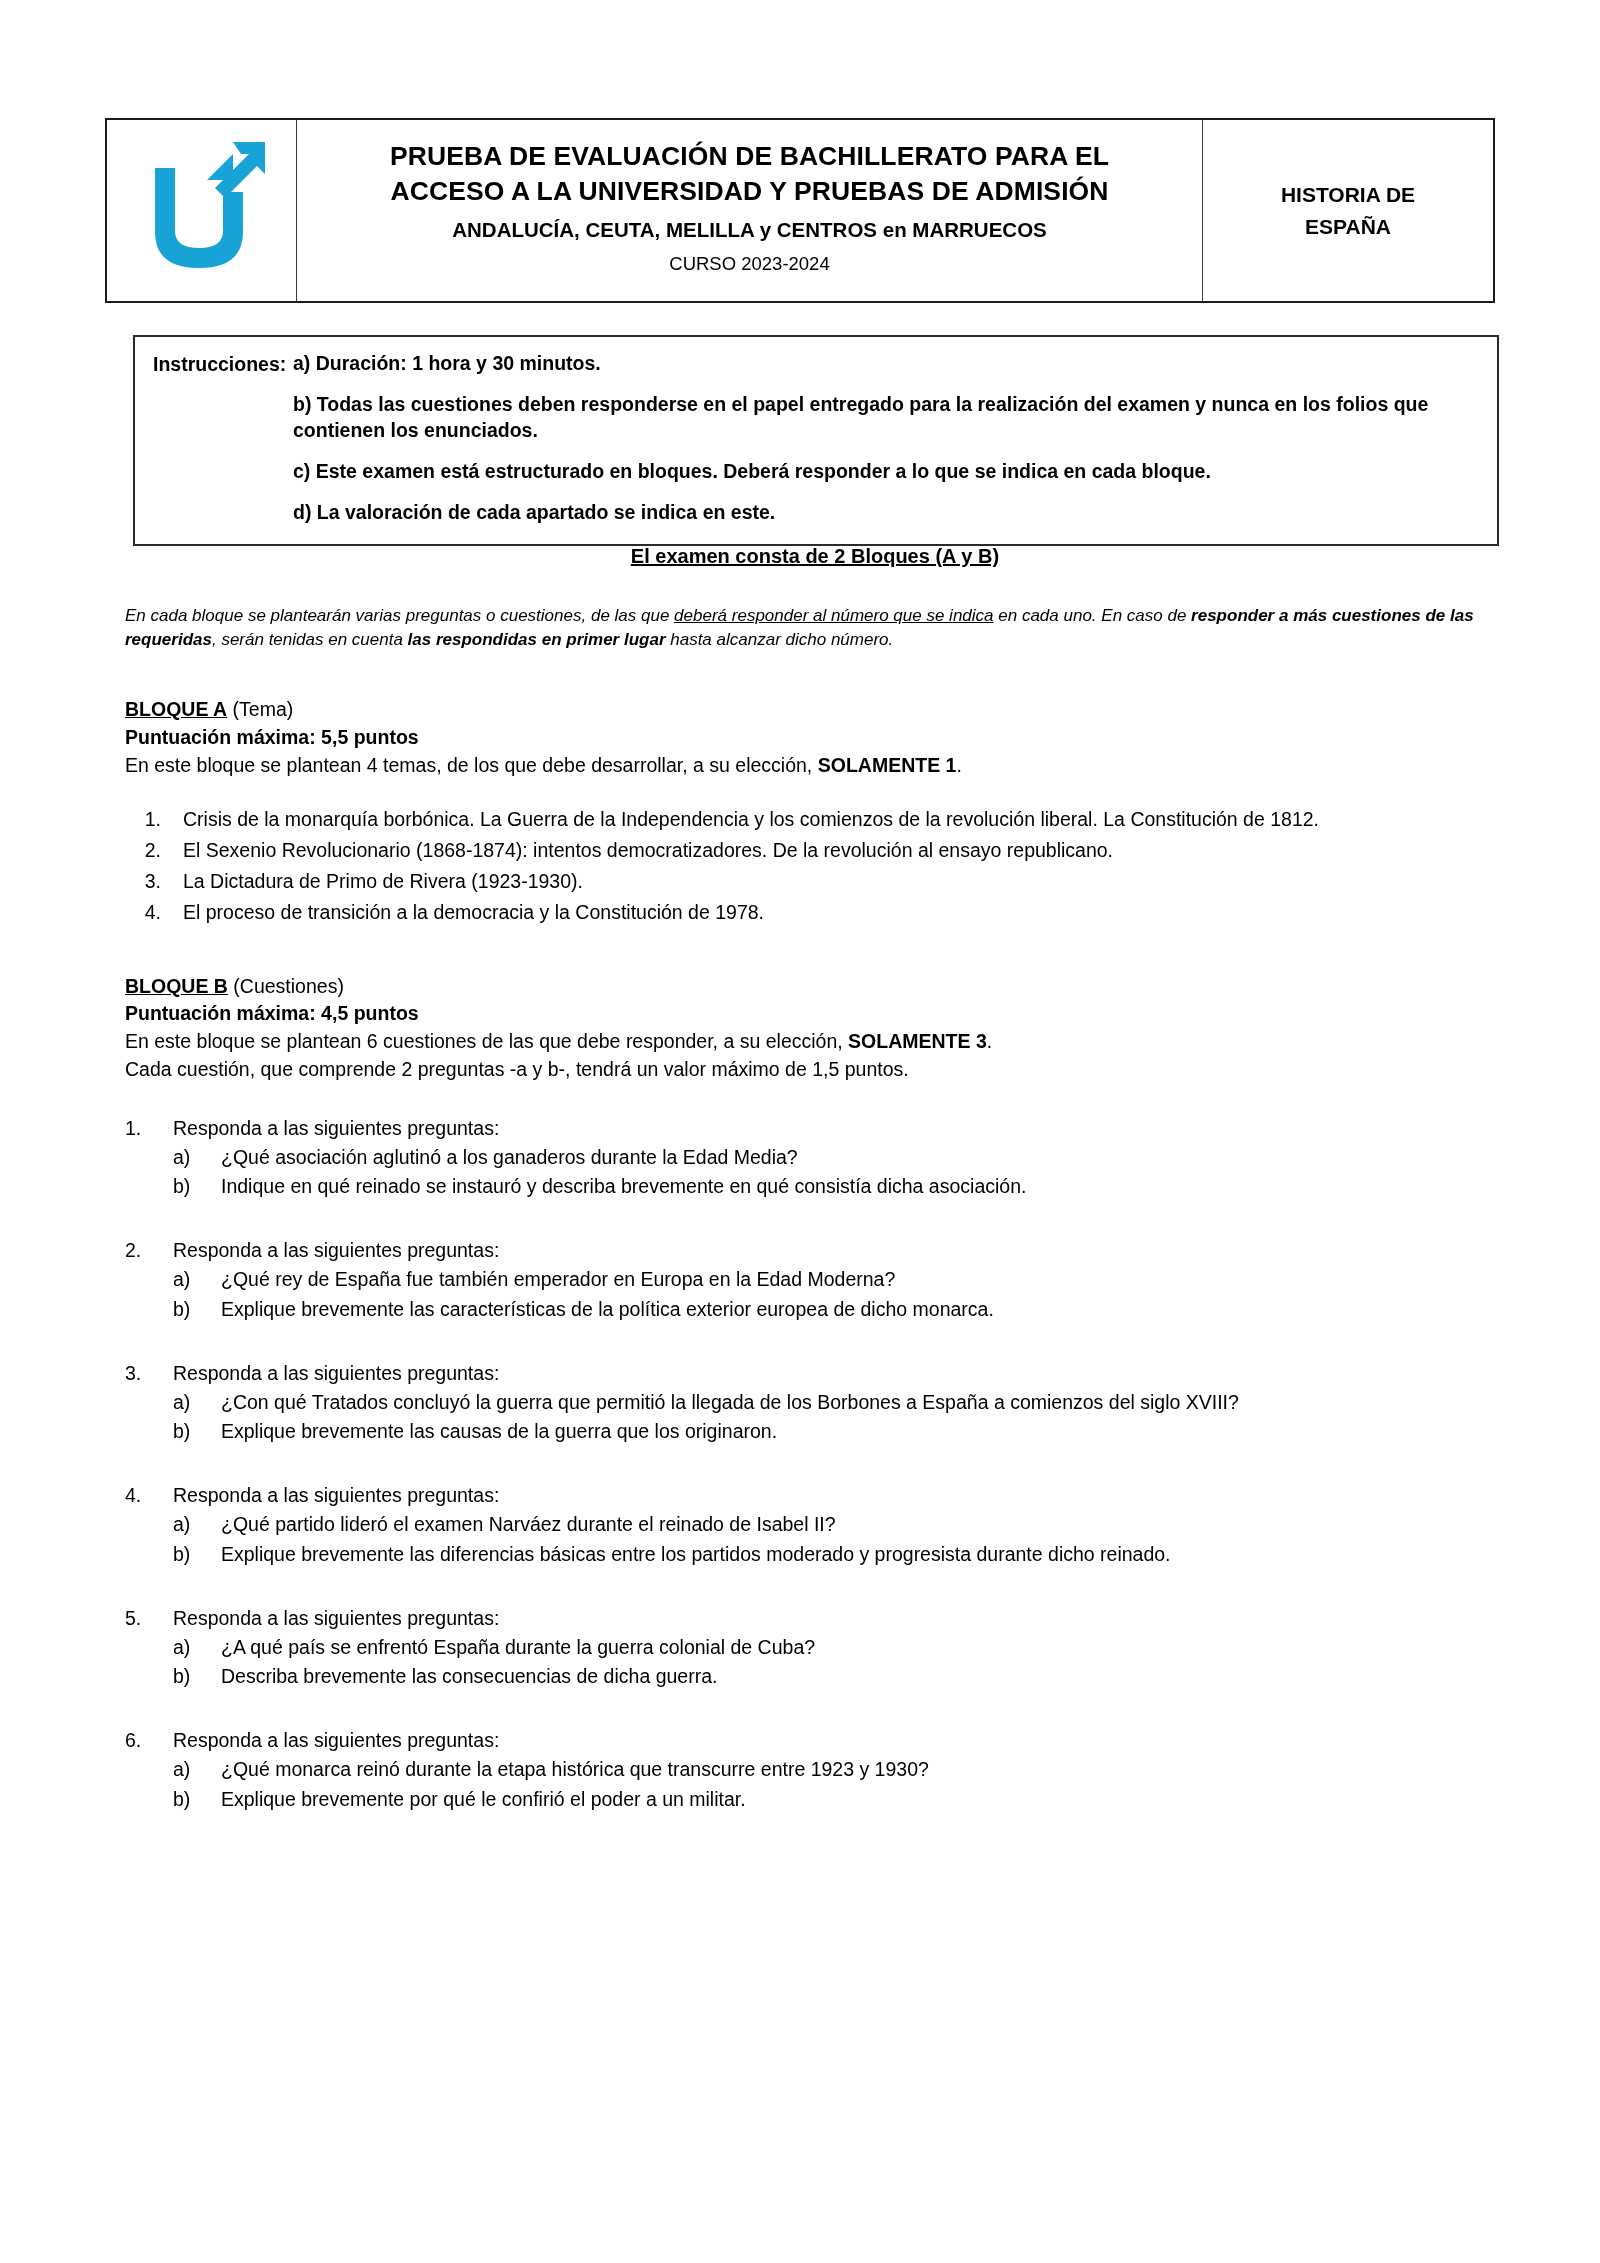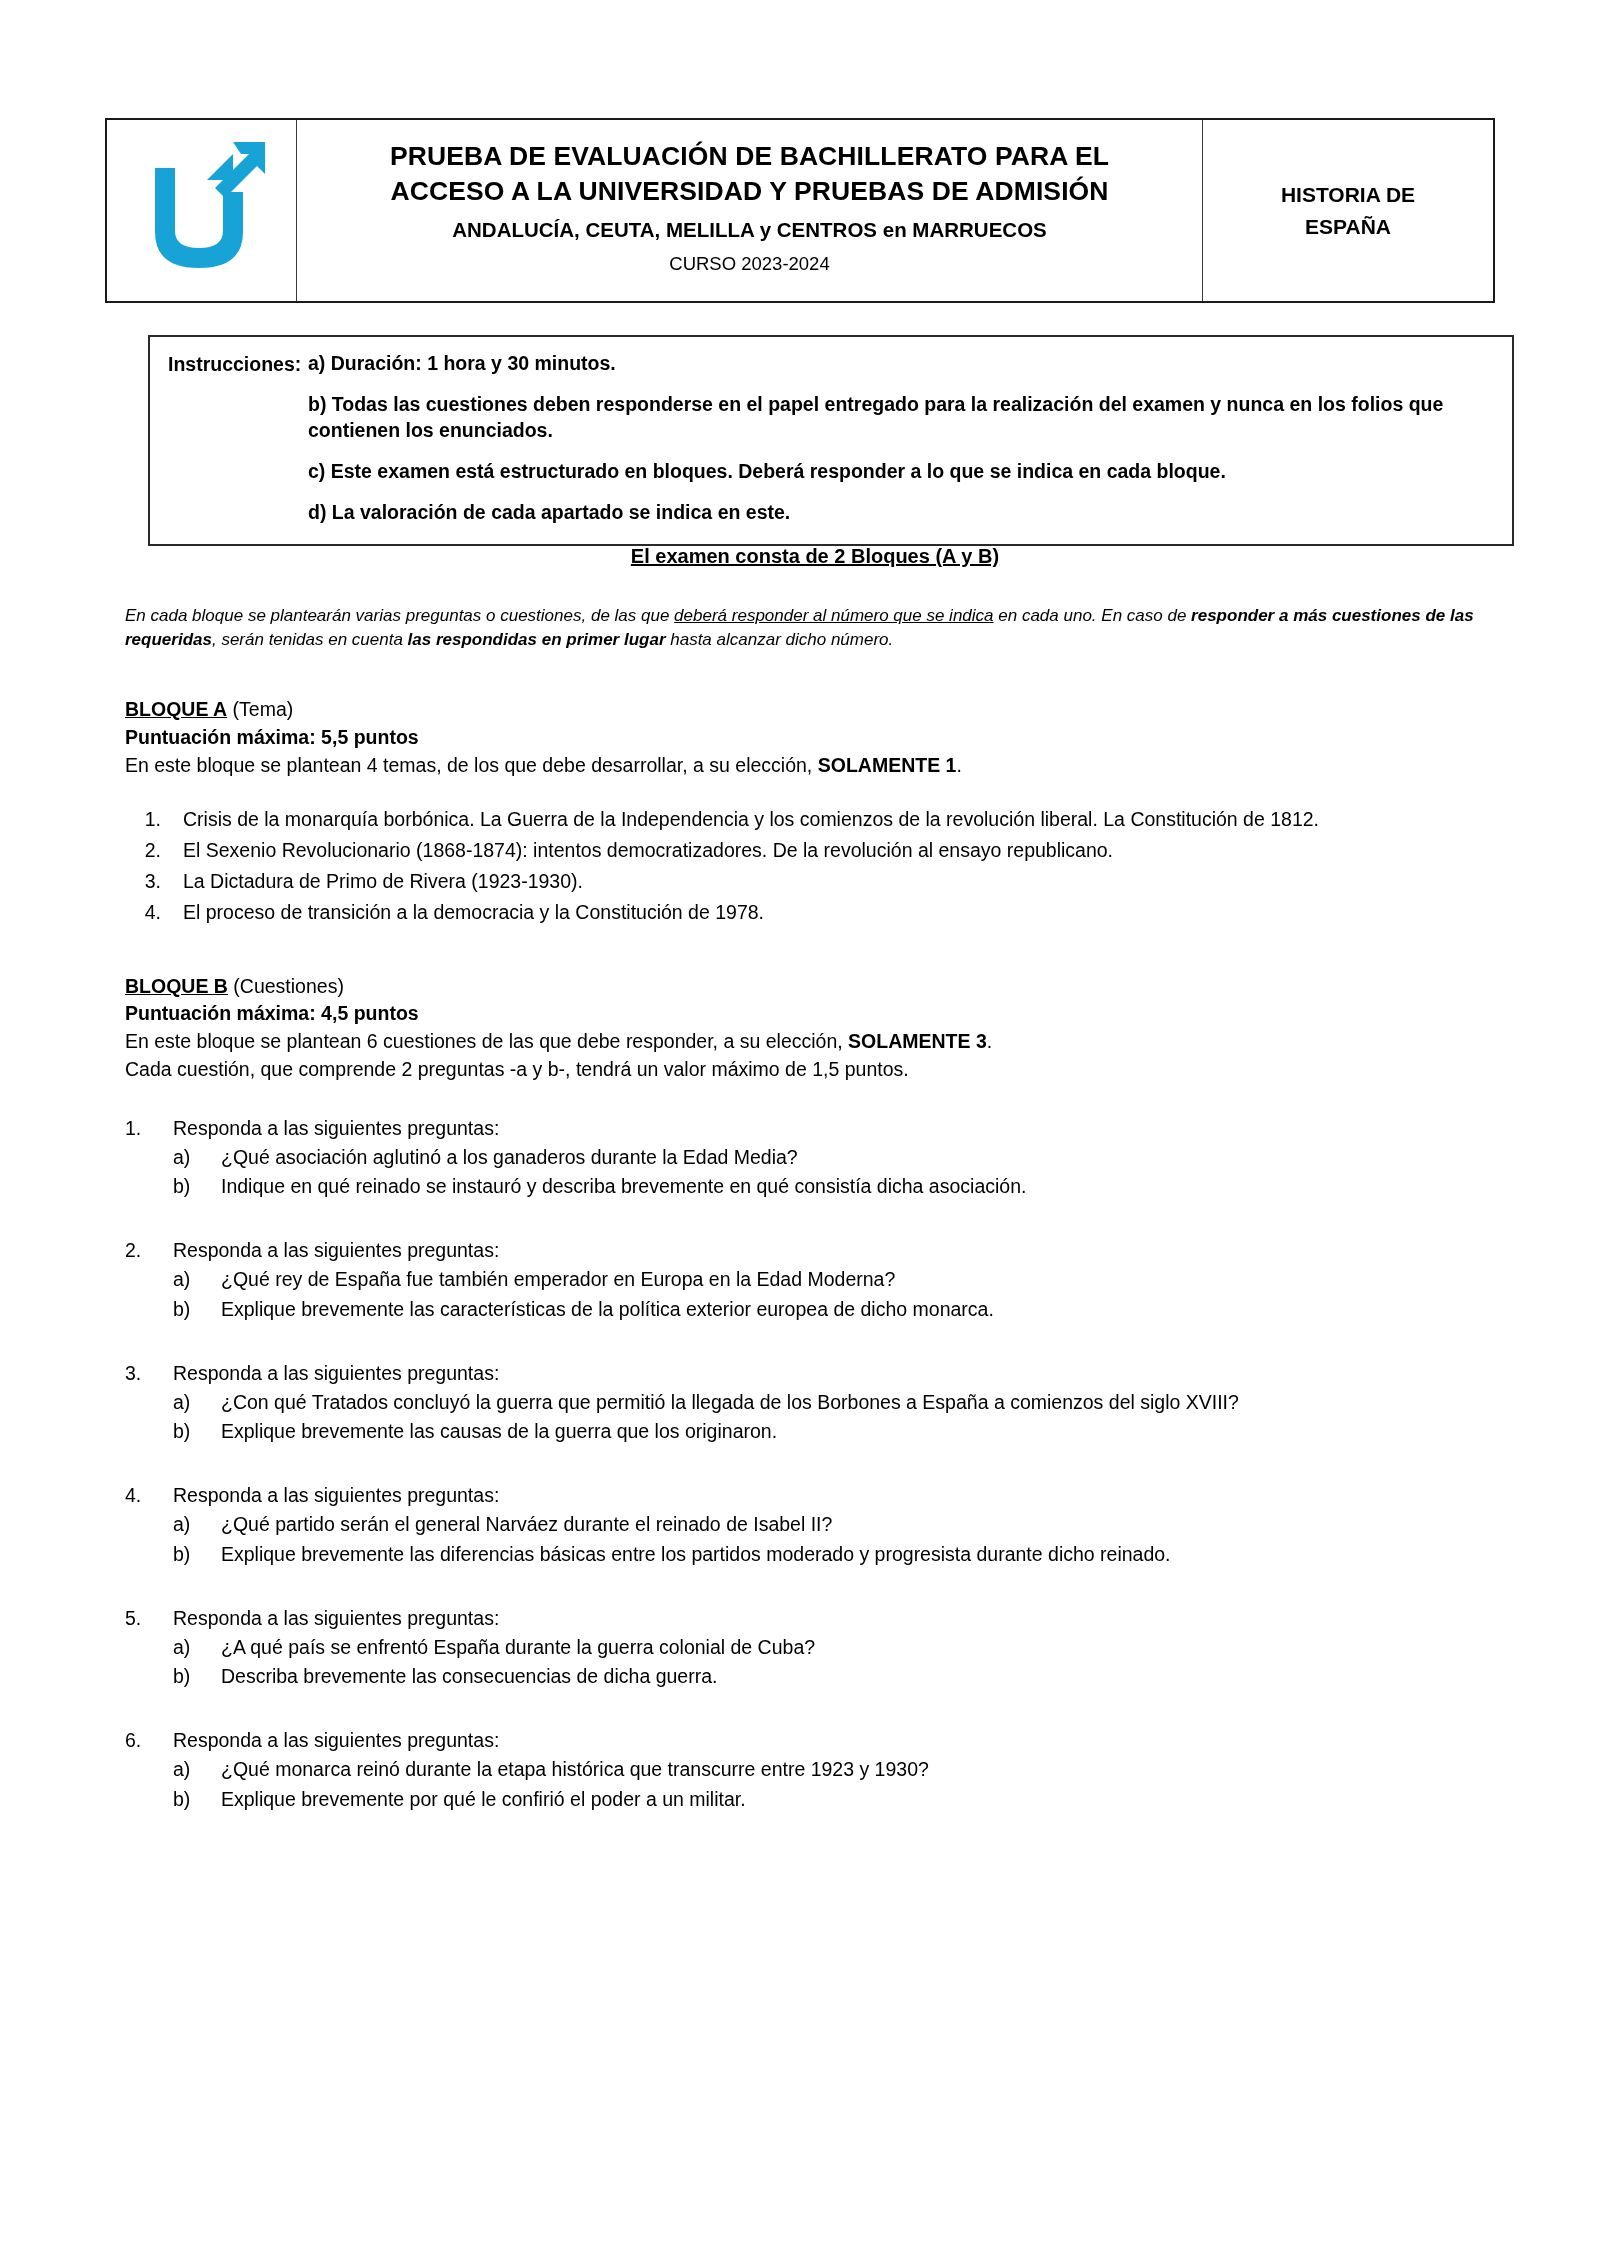--- a/index.html
+++ b/index.html
@@ -94,21 +94,21 @@
     font-size: 21px;
     font-weight: bold;
     line-height: 1.5;
     text-align: center;
     white-space: nowrap;
   }
 
   
   .instructions-box {
     position: absolute;
-    left: 148px;
+    left: 133px;
     top: 335px;
     width: 1366px;
     border: 2px solid #2a2a2a;
     box-sizing: border-box;
     padding: 14px 16px 16px 18px;
     display: flex;
   }
   .instr-label {
     flex: 0 0 140px;
     font-size: 19.5px;
@@ -355,21 +355,21 @@
           </div>
         </li>
 
         <li class="q-block">
           <div class="q-head">
             <span class="q-num">4.</span>
             <span class="q-stem">Responda a las siguientes preguntas:</span>
           </div>
           <div class="q-sub">
             <span class="q-sub-marker">a)</span>
-            <span class="q-sub-text">¿Qué partido serán el general Narváez durante el reinado de Isabel II?</span>
+            <span class="q-sub-text">¿Qué partido lideró el examen Narváez durante el reinado de Isabel II?</span>
           </div>
           <div class="q-sub">
             <span class="q-sub-marker">b)</span>
             <span class="q-sub-text">Explique brevemente las diferencias básicas entre los partidos moderado y progresista durante dicho reinado.</span>
           </div>
         </li>
 
         <li class="q-block">
           <div class="q-head">
             <span class="q-num">5.</span>

